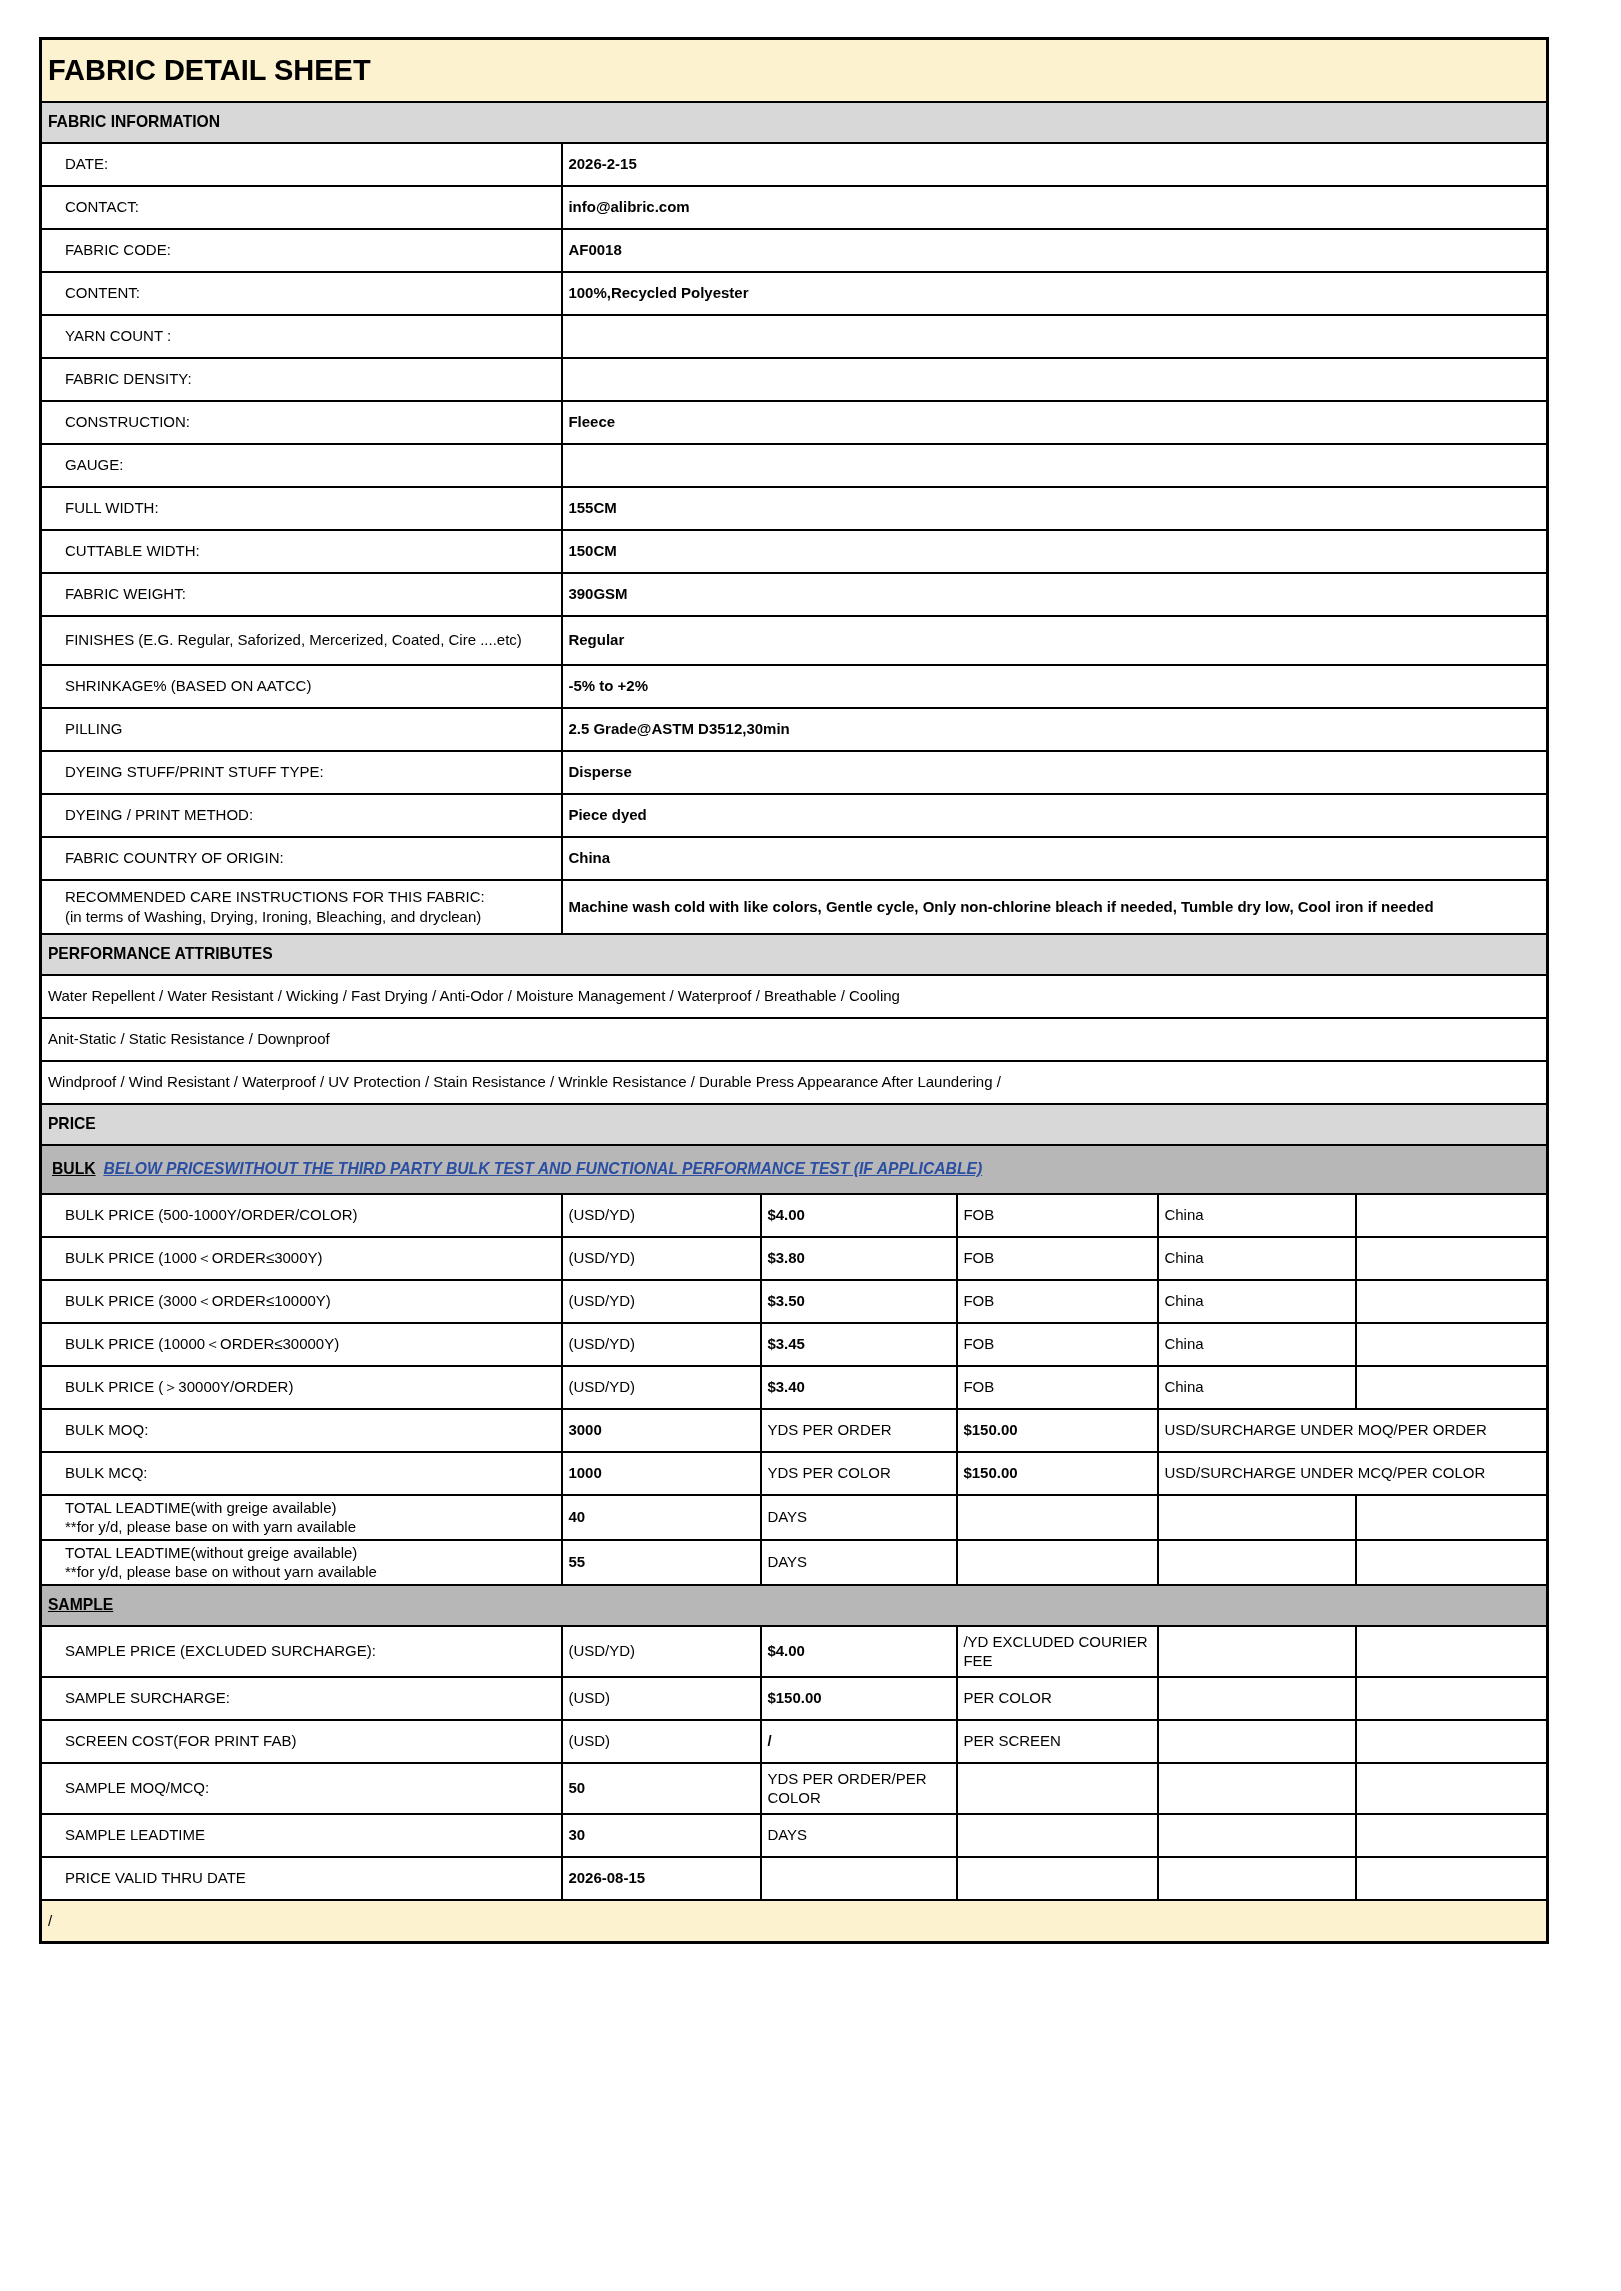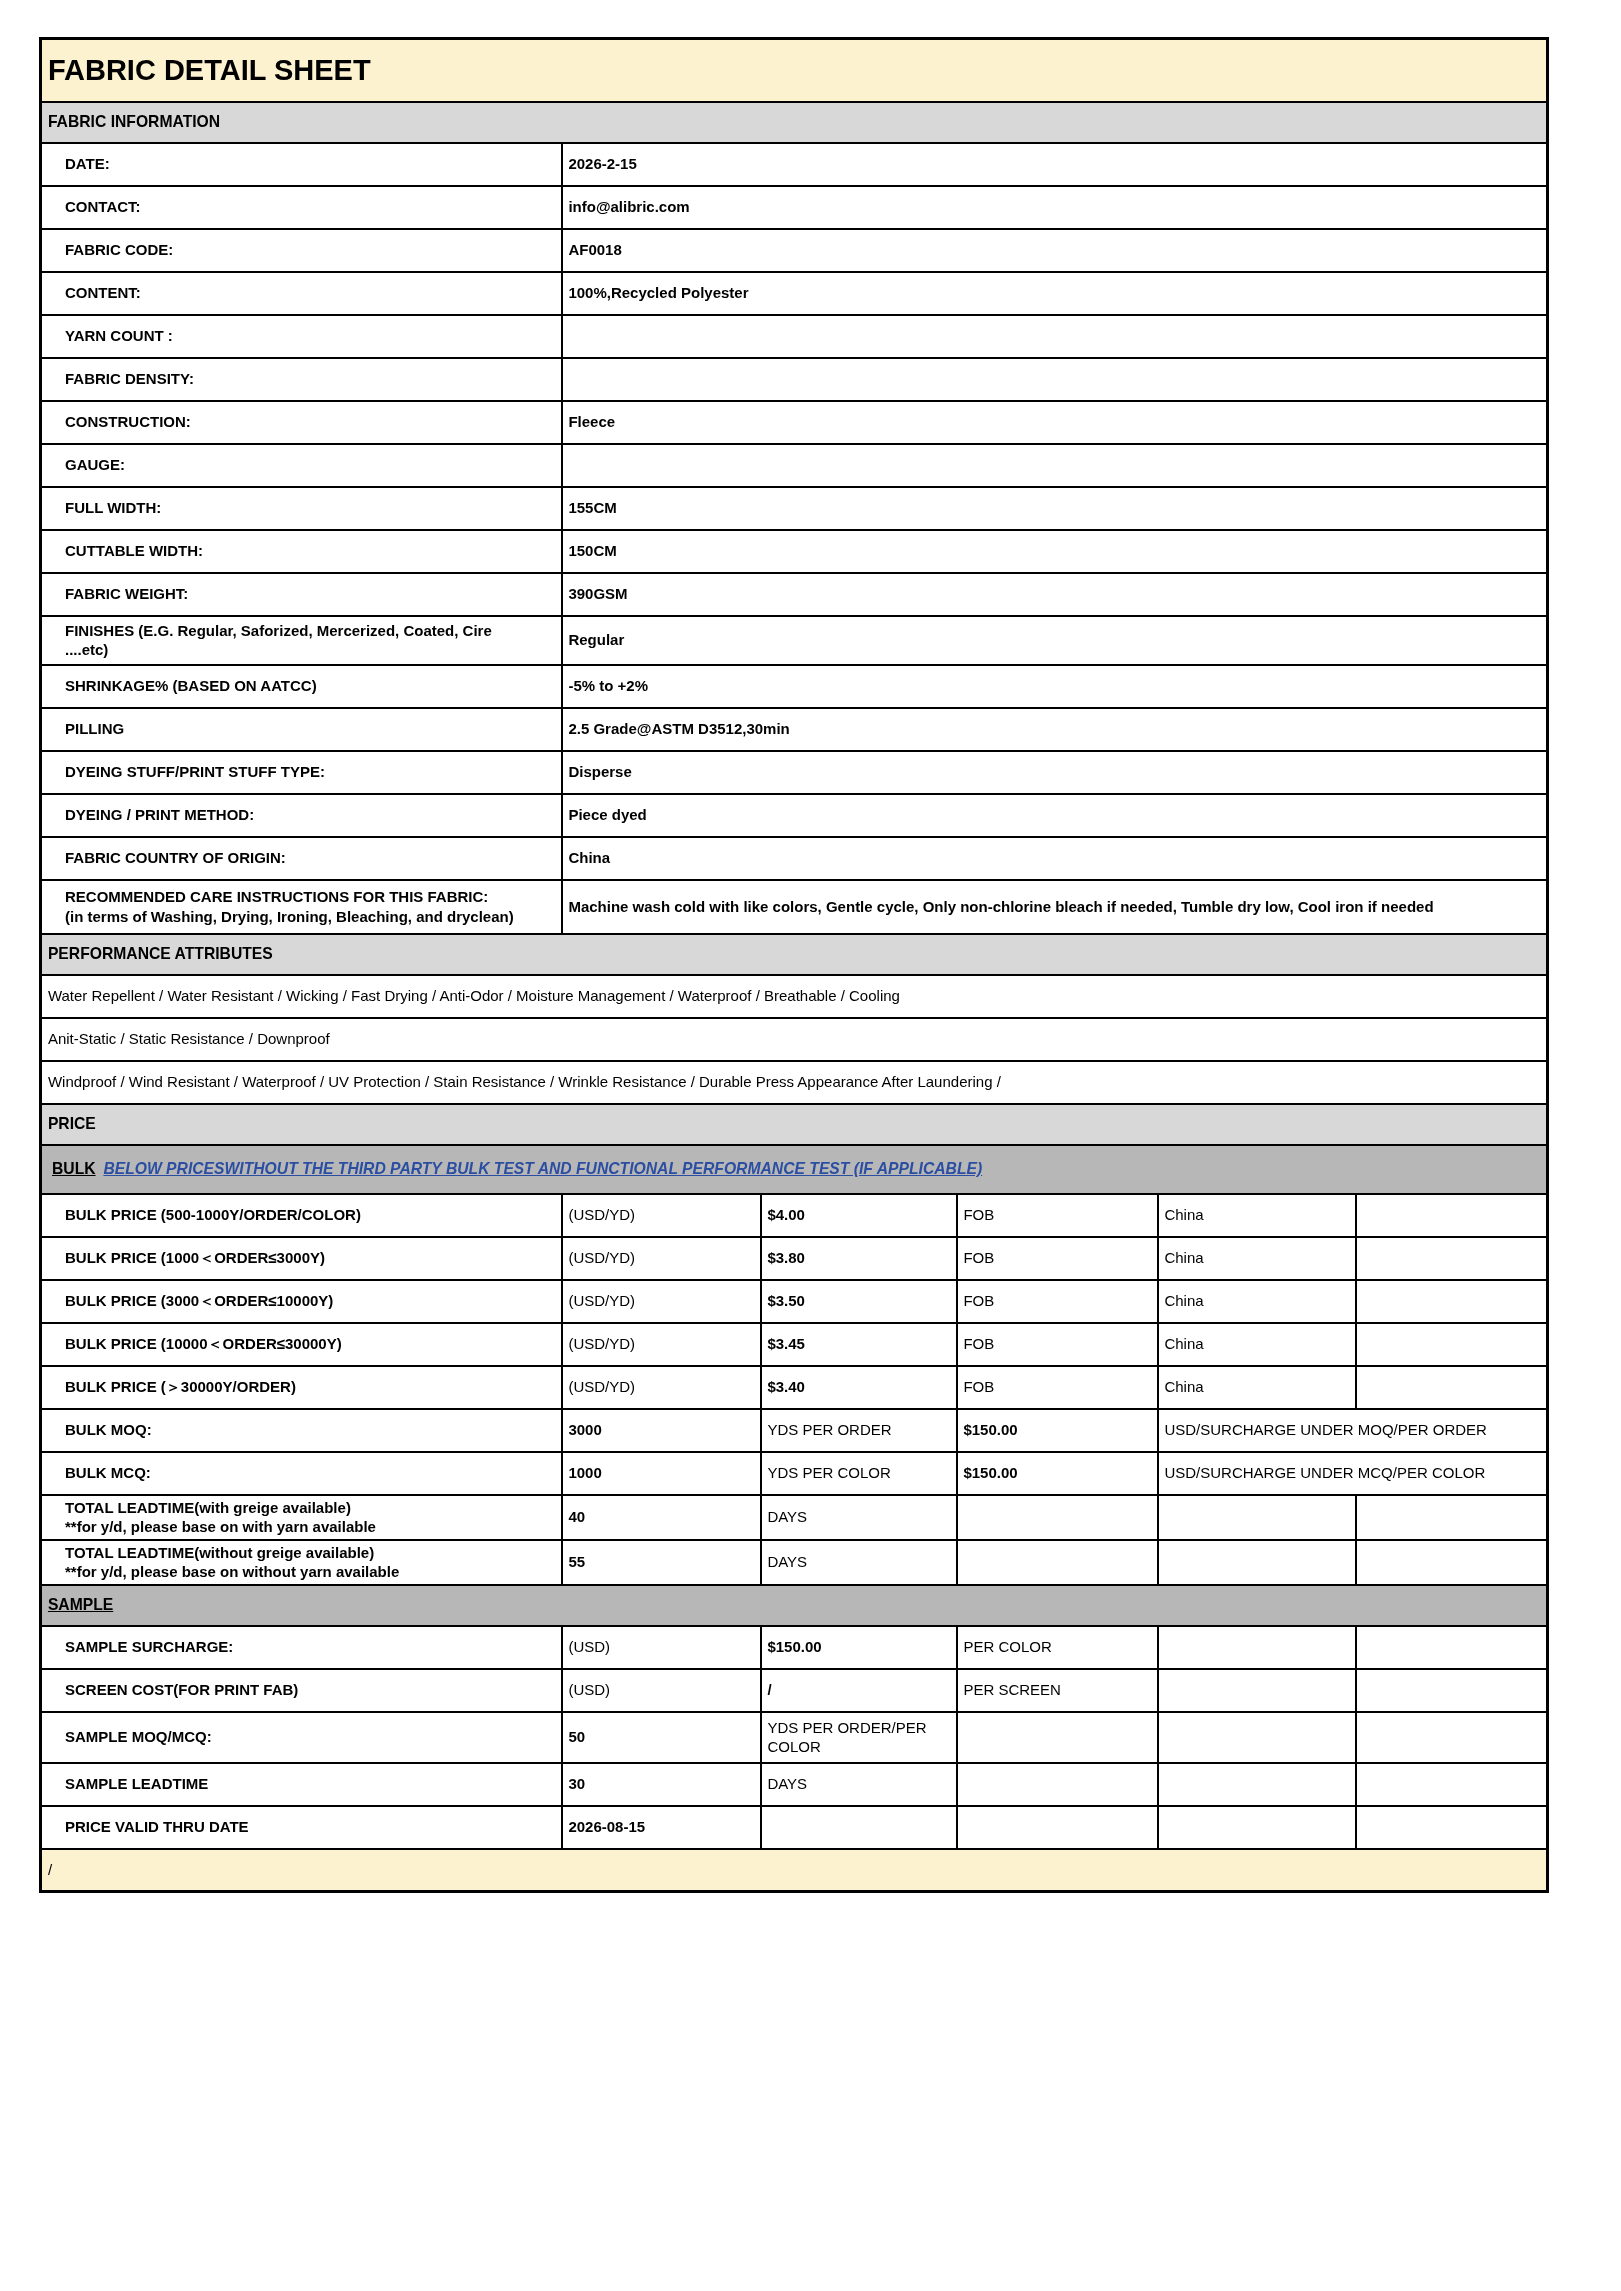--- a/index.html
+++ b/index.html
@@ -63,21 +63,21 @@
     text-decoration: underline;
     color: #000;
   }
   .link-note {
     color: #2b4ea2;
     font-style: italic;
     font-weight: bold;
     text-decoration: underline;
     margin-left: 7.8px;
   }
-  td.lbl { font-weight: bold; padding-left: 23px; }
+  td.lbl { font-weight: normal; padding-left: 23px; }
   td.val { font-weight: bold; }
   td.pr30 { padding-right: 29px; }
   td.care-val { padding-right: 59px; }
   td.foot-cell { background: #fcf2cf; }
 
   tr.bulk td:nth-child(3) { font-weight: bold; }
   tr.moq  td:nth-child(2),
   tr.moq  td:nth-child(4) { font-weight: bold; }
   tr.lead td:nth-child(2) { font-weight: bold; }
   tr.sample-a td:nth-child(3) { font-weight: bold; }
@@ -290,20 +290,28 @@
         </tr>
       </tbody>
     <tbody>
       <tr class="h-hdr">
         <td colspan="6" class="sub-hdr">
           <span class="u-bold-label">SAMPLE</span>
         </td>
       </tr>
     </tbody>
     <tbody id="sample-rows">
+        <tr class="h-tall2 sample-a">
+          <td class="lbl">SAMPLE PRICE (EXCLUDED SURCHARGE):</td>
+          <td>(USD/YD)</td>
+          <td>$4.00</td>
+          <td>/YD EXCLUDED COURIER FEE</td>
+          <td></td>
+          <td></td>
+        </tr>
         <tr class="h-std sample-a">
           <td class="lbl">SAMPLE SURCHARGE:</td>
           <td>(USD)</td>
           <td>$150.00</td>
           <td>PER COLOR</td>
           <td></td>
           <td></td>
         </tr>
         <tr class="h-std sample-a">
           <td class="lbl">SCREEN COST(FOR PRINT FAB)</td>

